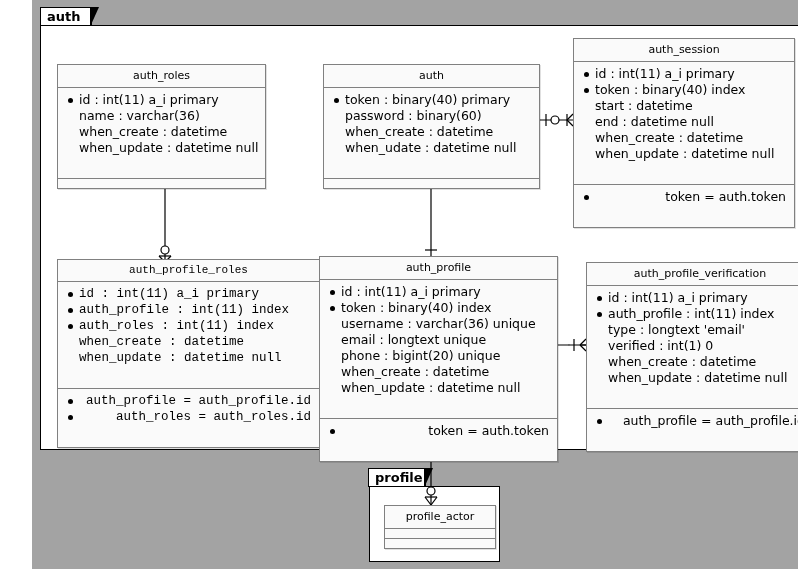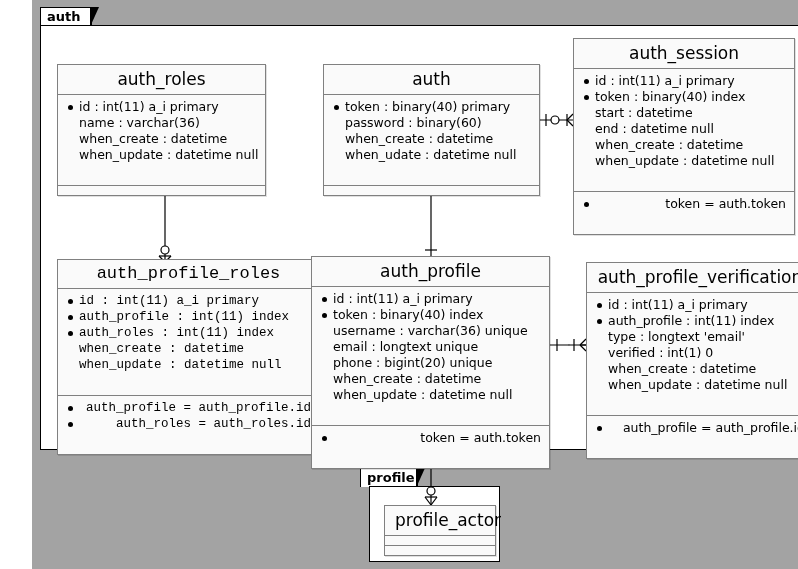--- a/index.html
+++ b/index.html
@@ -68,21 +68,21 @@
   
   .entity {
     position: absolute;
     border: 1px solid #808080;
     background: #fafafa;
     box-sizing: border-box;
     box-shadow: 1px 1px 0 rgba(0,0,0,0.12);
   }
   .entity-title {
     text-align: center;
-    font-size: 17px;
+    font-size: 11px;
     color: #000000;
     padding: 4px 10px 5px 10px;
     border-bottom: 1px solid #808080;
     background: #fafafa;
     white-space: nowrap;
   }
   .entity-section {
     padding: 4px 8px 22px 8px;
     border-bottom: 1px solid #808080;
   }
@@ -117,21 +117,21 @@
 <body>
 
 <div id="canvas">
 
   <div class="package-tab" style="left:8px; top:7px; width:52px; height:19px;">
     <span>auth</span>
     <span class="tabfill"></span>
   </div>
   <div class="package" style="left:8px; top:25px; width:782px; height:425px;"></div>
 
-  <div class="package-tab" style="left:328px; top:468px; width:58px; height:19px;">
+  <div class="package-tab" style="left:336px; top:468px; width:58px; height:19px;">
     <span>profile</span>
     <span class="tabfill"></span>
   </div>
   <div class="package" style="left:337px; top:486px; width:131px; height:76px;"></div>
 
   <svg class="edges">
     <g stroke="#000000" stroke-width="1.2" fill="none">
 
       <line x1="508" y1="120" x2="541" y2="120"></line>
 
@@ -223,21 +223,21 @@
       <div class="field bullet">auth_roles : int(11) index</div>
       <div class="field">when_create : datetime</div>
       <div class="field">when_update : datetime null</div>
     </div>
     <div class="entity-section">
       <div class="field bullet">auth_profile = auth_profile.id</div>
       <div class="field bullet">auth_roles = auth_roles.id</div>
     </div>
   </div>
 
-  <div class="entity" style="left:279px; top:256px; width:239px;">
+  <div class="entity" style="left:287px; top:256px; width:239px;">
     <div class="entity-title">auth_profile</div>
     <div class="entity-section">
       <div class="field bullet">id : int(11) a_i primary</div>
       <div class="field bullet">token : binary(40) index</div>
       <div class="field">username : varchar(36) unique</div>
       <div class="field">email : longtext unique</div>
       <div class="field">phone : bigint(20) unique</div>
       <div class="field">when_create : datetime</div>
       <div class="field">when_update : datetime null</div>
     </div>

